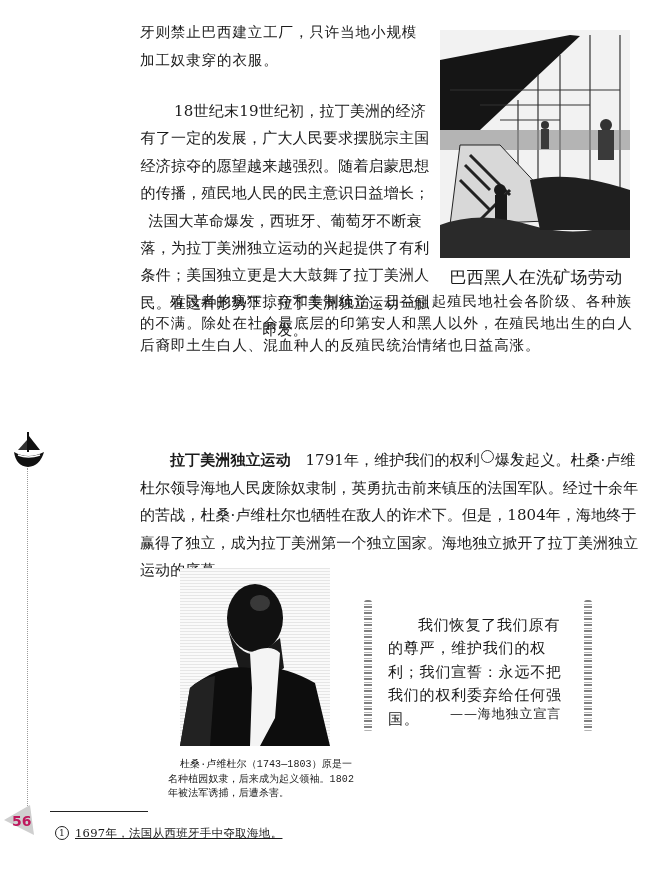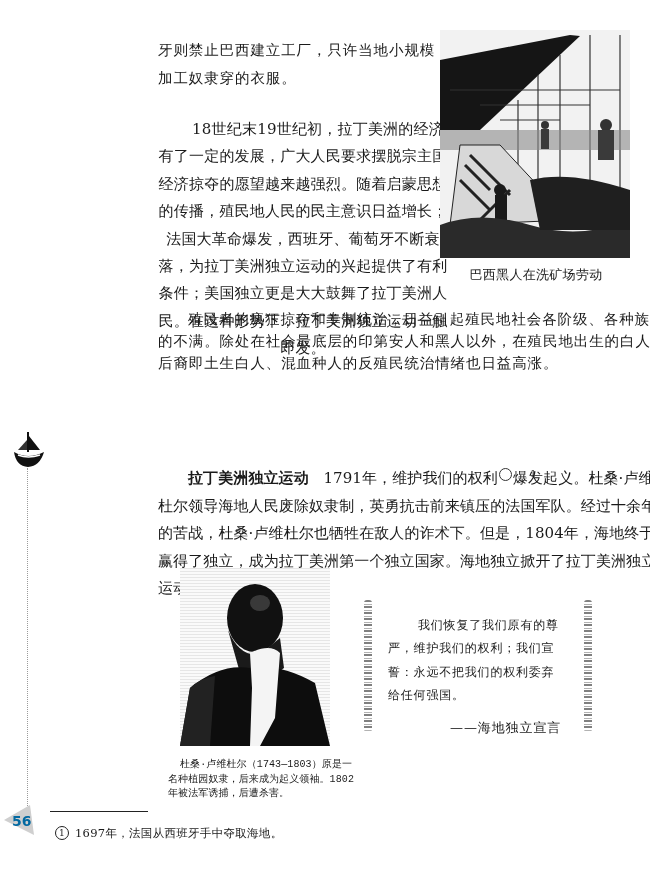--- a/index.html
+++ b/index.html
@@ -2,31 +2,31 @@
 <html><head>
 <meta charset="utf-8">
 <style>
   html, body { margin: 0; padding: 0; }
   body {
     width: 650px; height: 884px; background: #ffffff; position: relative; overflow: hidden;
     font-family: "DejaVu Serif", "Liberation Serif", serif; color: #1a1a1a;
   }
   .page { position: absolute; inset: 0; }
 
-  .p { position: absolute; margin: 18px; font-size: 15px; line-height: 28px; letter-spacing: 0.6px; }
+  .p { position: absolute; margin: 0; font-size: 15px; line-height: 28px; letter-spacing: 0.6px; }
   .p-kai { font-size: 14.5px; letter-spacing: 0.9px; }
 
   
   #para-top { left: 140px; top: 18px; width: 290px; }
   #para-18c { left: 140px; top: 98px; width: 290px; text-indent: 30px; font-size: 15px; line-height: 27.4px; letter-spacing: 0.2px; text-align: center; }
 
   
   #mine-figure { position: absolute; left: 436px; top: 30px; width: 200px; }
   #mine-img { width: 190px; height: 228px; margin-left: 4px; position: relative; overflow: hidden; background: #f5f5f5; }
-  #mine-caption { font-size: 13px; text-align: center; margin-top: 8px; letter-spacing: 0.3px; }
+  #mine-caption { font-size: 17px; text-align: center; margin-top: 8px; letter-spacing: 0.3px; }
 
   #para-colonists { left: 140px; top: 290px; width: 500px; text-indent: 30px; line-height: 22px; }
   #para-napoleon { left: 140px; top: 366px; width: 500px; text-indent: 30px; line-height: 26px; }
 
   #para-latam { left: 140px; top: 447px; width: 500px; text-indent: 30px; line-height: 27.6px; font-size: 15px; letter-spacing: 0.1px; }
   .heading-bold { font-family: "DejaVu Sans", "Liberation Sans", sans-serif; font-weight: bold; font-size: 15px; }
   .fn-ref { display: inline-block; font-size: 10px; line-height: 10px; border: 1px solid #333; border-radius: 50%; width: 11px; height: 11px; text-align: center; vertical-align: 6px; margin: 0 1px; }
 
   
   #portrait-figure { position: absolute; left: 168px; top: 568px; width: 190px; }
@@ -34,32 +34,32 @@
     background: repeating-linear-gradient(0deg, #e6e6e6 0 1px, #fafafa 1px 3px), #f5f5f5; }
   #portrait-caption { font-size: 10px; line-height: 14.5px; margin-top: 12px; letter-spacing: 0.1px; font-family: Liberation Mono, monospace; }
   #portrait-caption .indent { display: inline-block; width: 12px; }
 
   
   #quote-box { position: absolute; left: 362px; top: 600px; width: 272px; height: 134px; }
   .wave-border { position: absolute; top: 0; width: 8px; height: 132px;
     background: repeating-linear-gradient(180deg, #555 0 2px, transparent 2px 4px, #999 4px 5px, transparent 5px 6px); opacity: 0.75; border-radius: 3px; }
   #wave-left { left: 2px; }
   #wave-right { left: 222px; }
-  #quote-text { position: absolute; left: 26px; top: 14px; width: 176px; font-family: "DejaVu Sans", "Liberation Sans", sans-serif; font-size: 12px; line-height: 23.4px; letter-spacing: 0.8px; text-indent: 30px; margin: 0; }
-  #quote-source { position: absolute; left: 88px; top: 105px; font-size: 13px; letter-spacing: 0.9px; margin-top: 14px; }
+  #quote-text { position: absolute; left: 26px; top: 14px; width: 176px; font-family: "DejaVu Sans", "Liberation Sans", sans-serif; font-size: 15px; line-height: 23.4px; letter-spacing: 0.8px; text-indent: 30px; margin: 0; }
+  #quote-source { position: absolute; left: 88px; top: 105px; font-size: 13px; letter-spacing: 0.9px; }
 
   
   #ornament { position: absolute; left: 10px; top: 430px; width: 36px; height: 40px; }
   #margin-line { position: absolute; left: 27px; top: 468px; width: 0; height: 340px; border-left: 1.5px dotted #9a9a9a; }
   #page-number-badge { position: absolute; left: 4px; top: 805px; width: 30px; height: 30px; }
-  #page-number { position: absolute; left: 12px; top: 813px; font-family: "DejaVu Sans", "Liberation Sans", sans-serif; font-weight: bold; font-size: 14px; color: #0369a1; }
+  #page-number { position: absolute; left: 12px; top: 813px; font-family: "DejaVu Sans", "Liberation Sans", sans-serif; font-weight: bold; font-size: 14px; color: #be185d; }
 
   
   #footnote-rule { position: absolute; left: 50px; top: 811px; width: 98px; height: 0; border-top: 1px solid #222; }
-  #footnote { position: absolute; left: 55px; top: 826px; font-size: 11.5px; letter-spacing: 0.3px; }
+  #footnote { position: absolute; left: 55px; top: 826px; font-size: 11.5px; letter-spacing: 0.3px; text-decoration: underline; }
   #footnote .circ { display: inline-block; border: 1px solid #222; border-radius: 50%; width: 12px; height: 12px; font-size: 9px; line-height: 12px; text-align: center; margin-right: 6px; vertical-align: 1px; }
 </style>
 </head>
 <body>
 
 <div class="page">
 
   <p class="p p-kai" id="para-top">牙则禁止巴西建立工厂，只许当地小规模加工奴隶穿的衣服。</p>
 
   <p class="p" id="para-18c">18世纪末19世纪初，拉丁美洲的经济有了一定的发展，广大人民要求摆脱宗主国经济掠夺的愿望越来越强烈。随着启蒙思想的传播，殖民地人民的民主意识日益增长；法国大革命爆发，西班牙、葡萄牙不断衰落，为拉丁美洲独立运动的兴起提供了有利条件；美国独立更是大大鼓舞了拉丁美洲人民。在这种形势下，拉丁美洲独立运动一触即发。</p>

